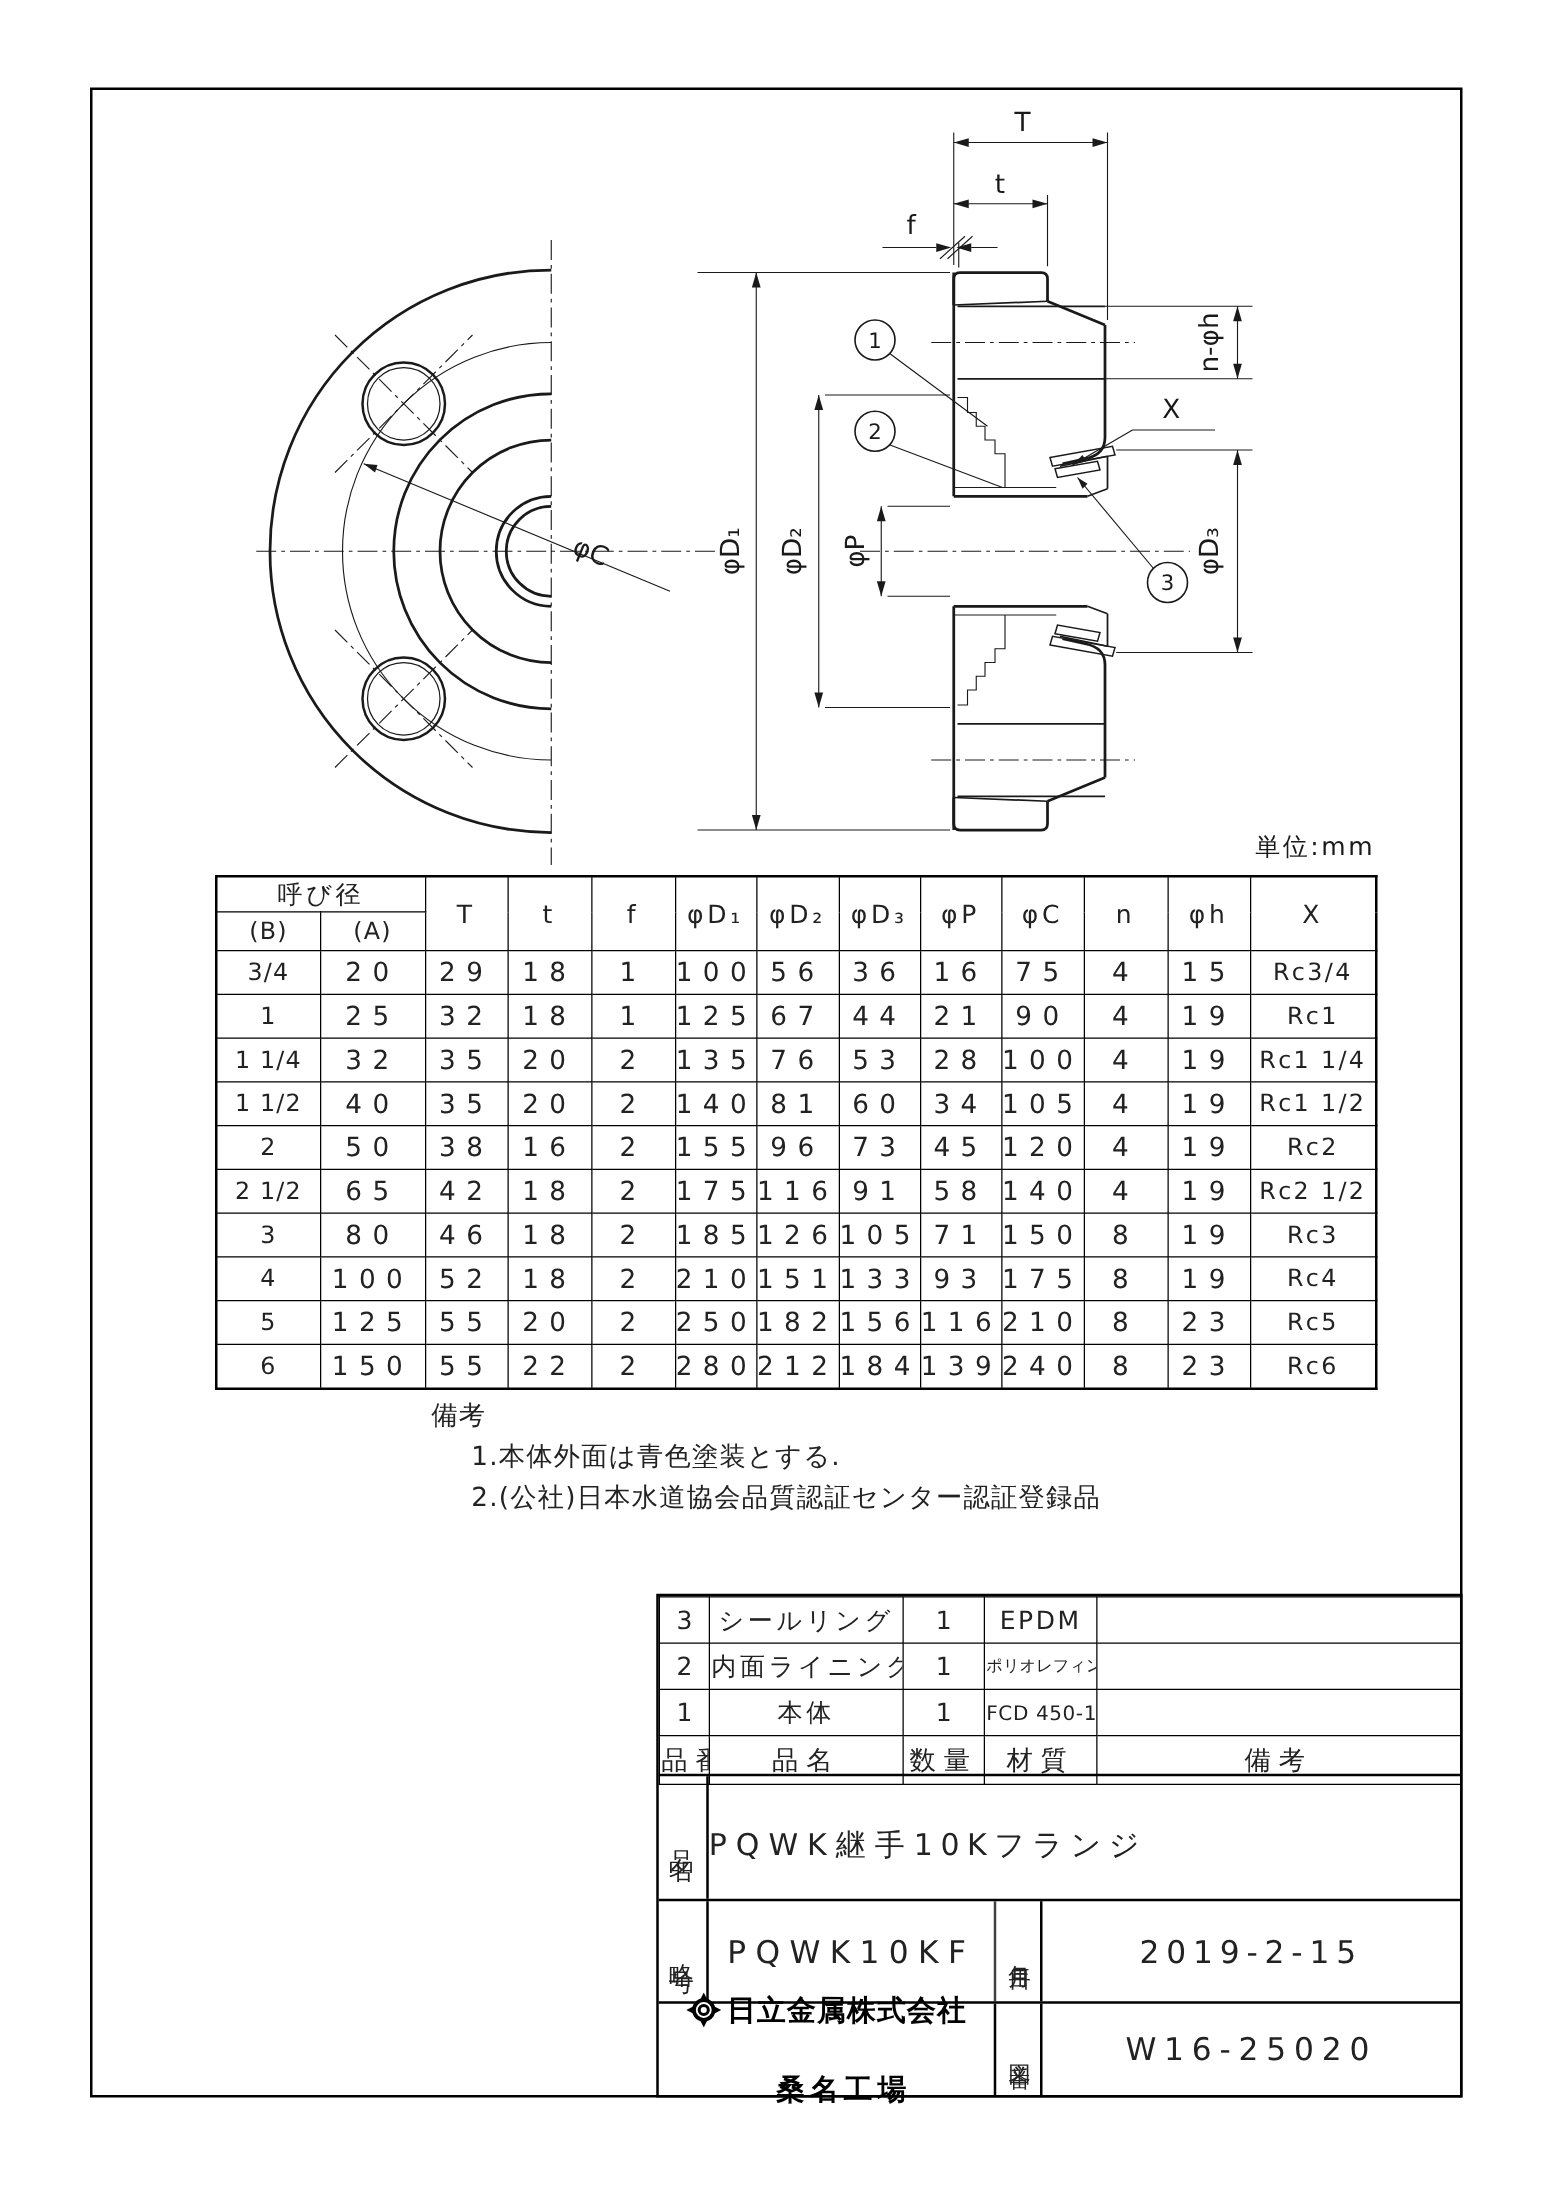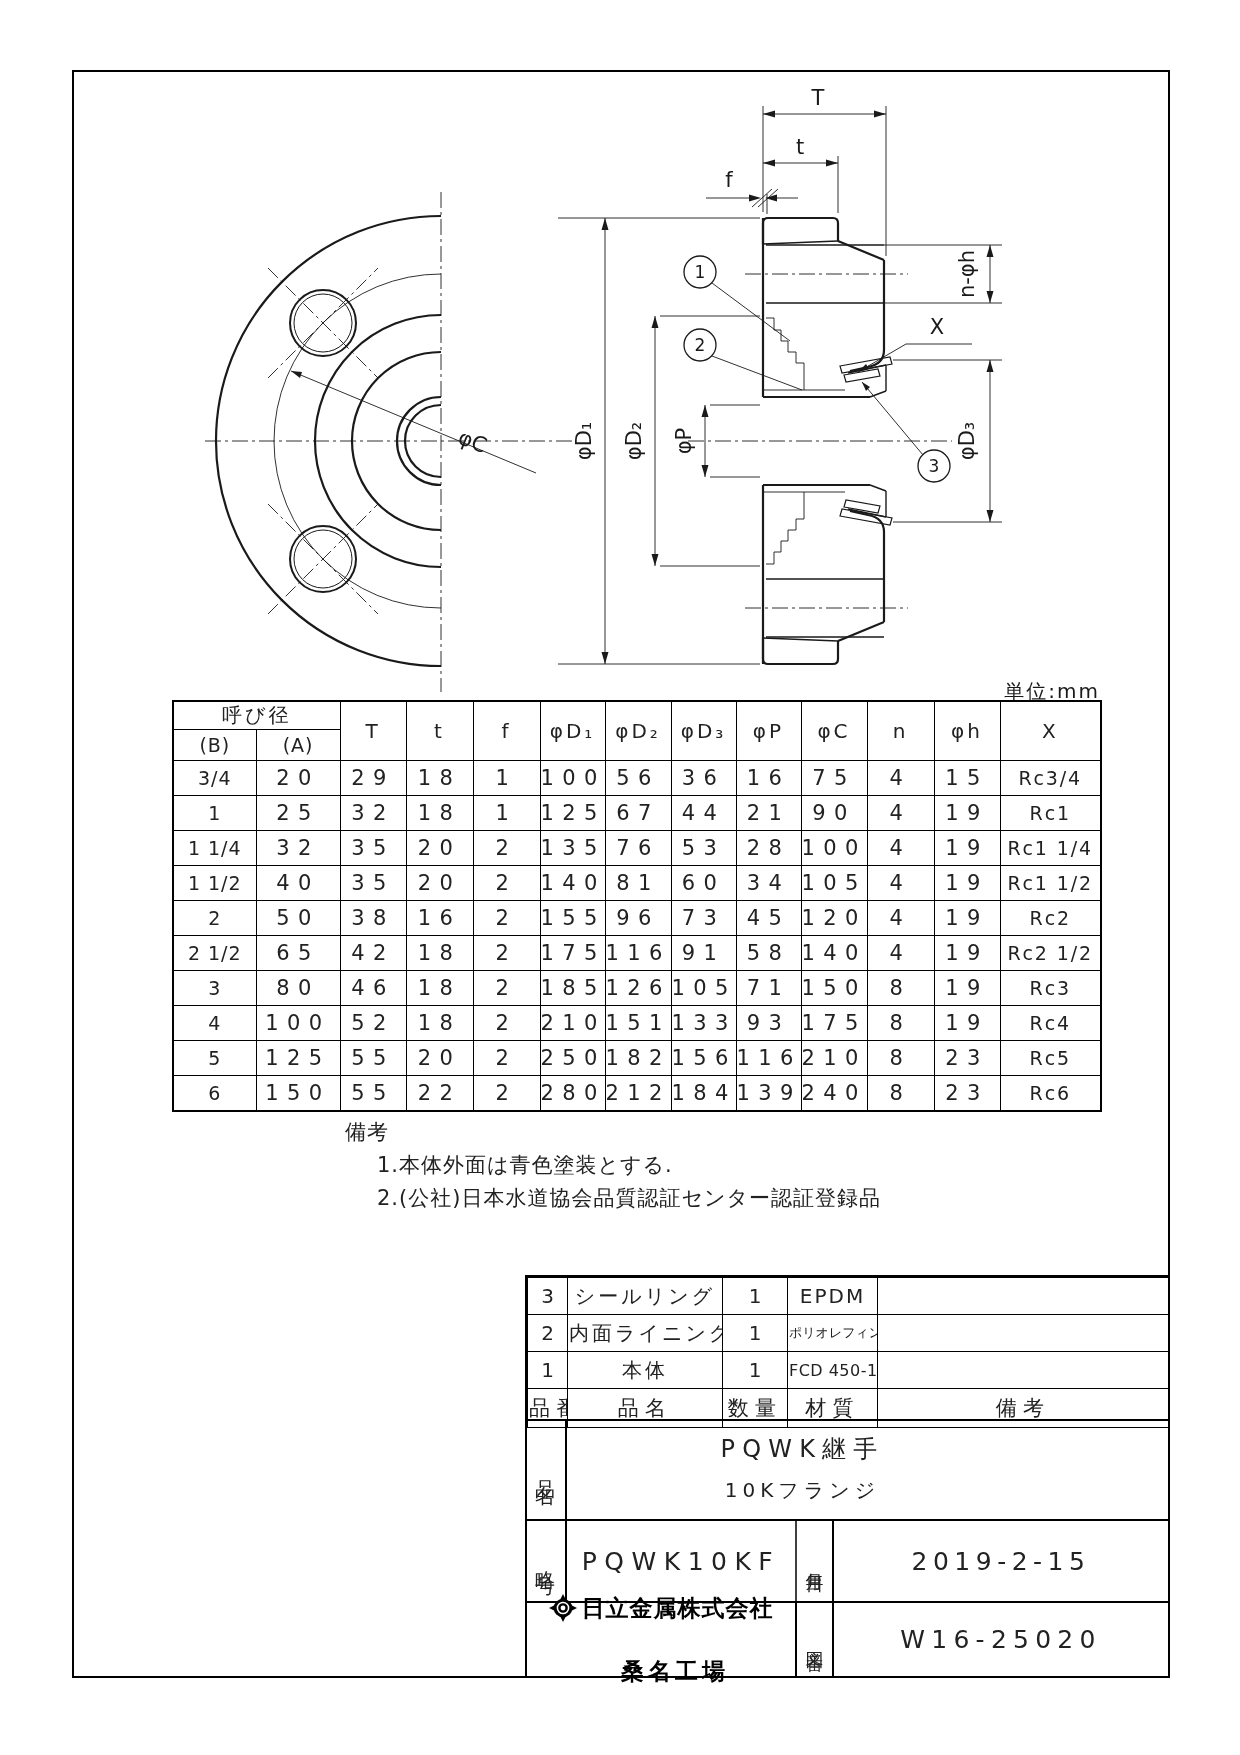--- a/index.html
+++ b/index.html
@@ -4,21 +4,21 @@
 <style>
   html,body{margin:0;padding:0;background:#fff;}
   .sheet{position:relative;width:1240px;height:1755px;background:#fff;
          font-family:"DejaVu Sans",sans-serif;color:#1a1a1a;overflow:hidden;}
   .frame{position:absolute;left:72px;top:70px;width:1098px;height:1608px;
          border:2px solid #000;box-sizing:border-box;}
   svg.drawing{position:absolute;left:0;top:0;width:1240px;height:1755px;}
   svg.drawing text{font-family:"DejaVu Sans",sans-serif;fill:#1a1a1a;}
 
   .unit{position:absolute;left:920px;top:664px;width:180px;text-align:right;
-        font-size:20px;letter-spacing:2px;margin-top:14px;}
+        font-size:20px;letter-spacing:2px;}
 
   table.dim{position:absolute;left:172px;top:700px;width:928px;border-collapse:collapse;
             table-layout:fixed;border:2px solid #000;font-size:21px;}
   .dim th,.dim td{border:1px solid #000;text-align:center;padding:0;font-weight:normal;
             white-space:nowrap;overflow:hidden;color:#222;}
   .dim thead tr.gr th{height:26px;font-size:20px;letter-spacing:.15em;}
   .dim thead tr.sb th{height:30px;font-size:19px;letter-spacing:.05em;}
   .dim thead th.span2{font-size:20px;}
   .dim tbody td{height:34px;}
   .dim td.num{letter-spacing:.4em;}
@@ -40,23 +40,23 @@
   .parts td.mat.smallmat{font-size:13px;letter-spacing:0;}
   .parts td.mat.fcd{font-size:16px;letter-spacing:.03em;}
   .tb-row{position:absolute;left:0;width:641px;display:flex;box-sizing:border-box;}
   .tb-name{top:142px;height:100px;border-top:2px solid #000;}
   .tb-code{top:242px;height:82px;border-top:2px solid #000;}
   .tb-co{top:324px;height:75px;border-top:2px solid #000;}
   .vlab{width:40px;border-right:2px solid #000;display:flex;align-items:center;
         justify-content:center;box-sizing:border-box;flex:0 0 40px;}
   .vtext{writing-mode:vertical-rl;text-orientation:upright;font-size:20px;letter-spacing:6px;}
   .vtext.tight{letter-spacing:2px;font-size:18px;}
-  .namebox{flex:1;display:flex;flex-direction:column;align-items:center;padding-right:130px;}
+  .namebox{flex:1;display:flex;flex-direction:row;align-items:center;padding-right:130px;}
   .namebox .nm1{margin-top:12px;font-size:24px;letter-spacing:.3em;}
-  .namebox .nm2{margin-top:12px;font-size:20px;letter-spacing:.25em;}
+  .namebox .nm2{margin-top:12px;font-size:24px;letter-spacing:.25em;}
   .codebox{flex:0 0 230px;display:flex;align-items:center;justify-content:center;
            font-size:25px;letter-spacing:.3em;border-right:2px solid #404040;box-sizing:border-box;}
   .datebox{flex:1;display:flex;align-items:center;justify-content:center;
            font-size:25px;letter-spacing:.22em;}
   .cobox{flex:0 0 270px;display:flex;flex-direction:column;align-items:center;justify-content:center;
          border-right:2px solid #000;box-sizing:border-box;font-weight:bold;color:#000;gap:28px;}
   .coline1{display:flex;align-items:center;font-size:23px;letter-spacing:1px;}
   .coline1 svg{margin-right:5px;}
   .coline2{font-size:23px;letter-spacing:4px;margin-top:4px;margin-left:28px;}
   .dwgbox{flex:1;display:flex;align-items:center;justify-content:center;

